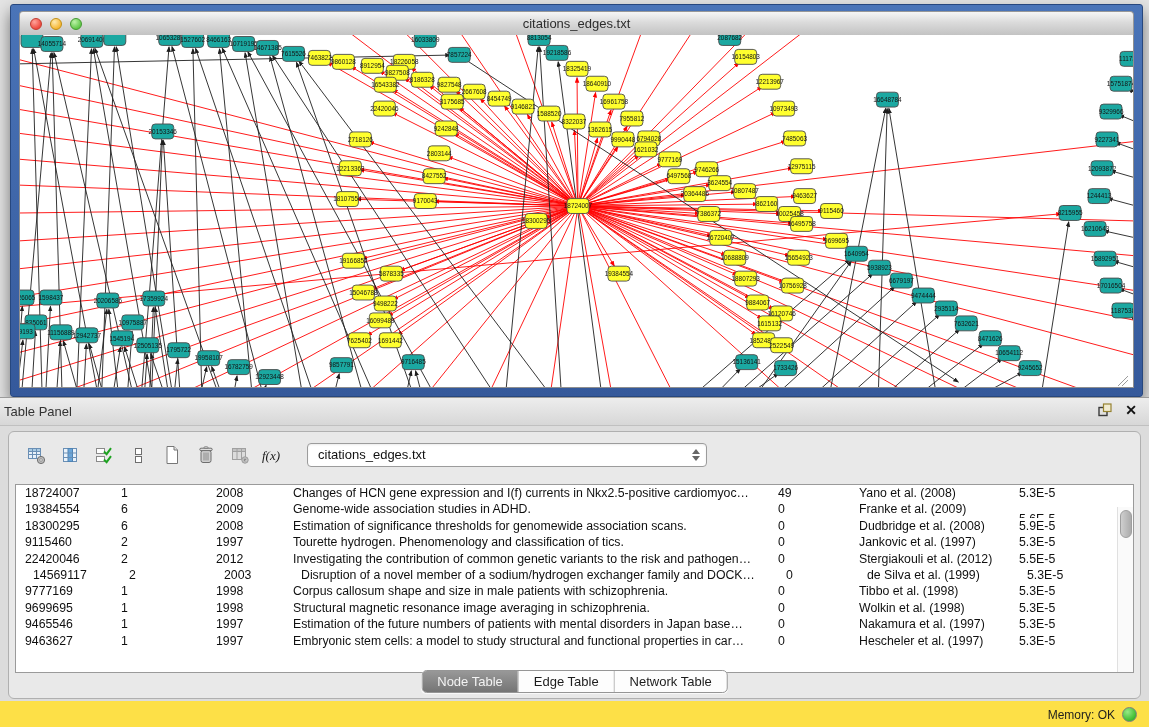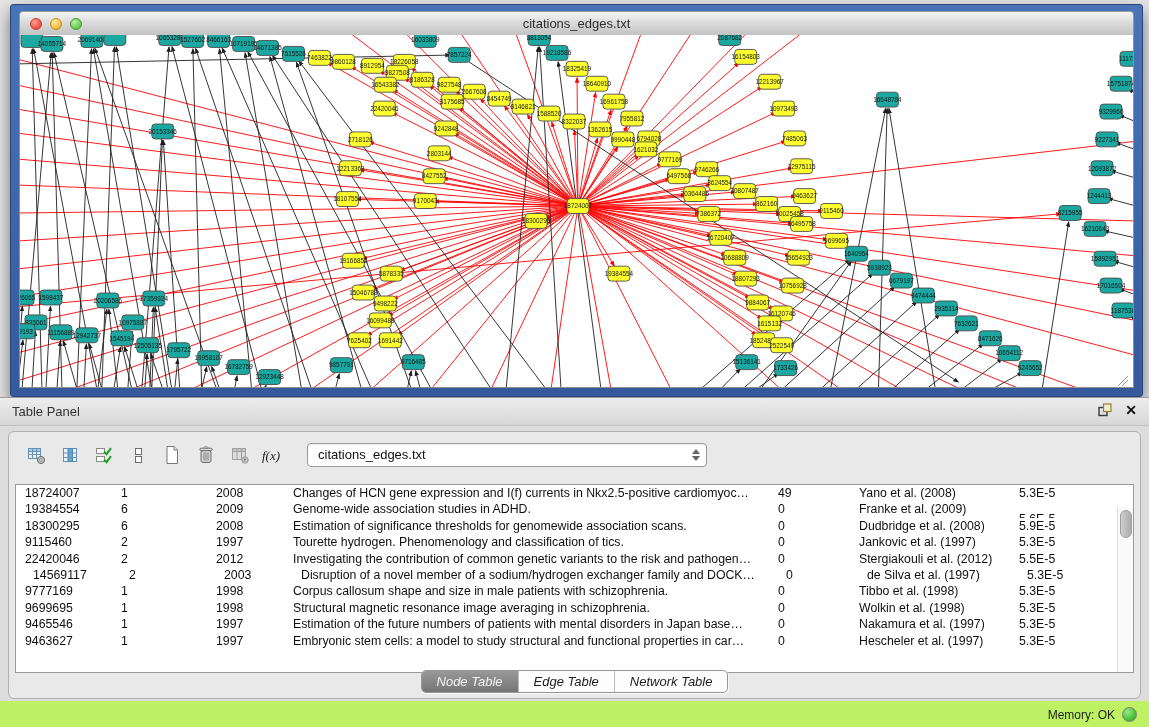--- a/index.html
+++ b/index.html
@@ -19,21 +19,21 @@
   .l-green{background:radial-gradient(circle at 35% 30%,#bdf2a9,#62c84a 70%);border:1px solid #42992f;}
   .win-title{line-height:24px;text-align:center;font-size:13px;color:#2d2d2d;}
   .canvas{position:absolute;left:8px;top:30px;right:8px;bottom:8px;background:#fff;
     border:1px solid #8f8f8f;border-top:none;overflow:hidden;}
   .canvas svg{display:block;width:100%;height:100%;}
   
   .table-panel{position:absolute;left:0;top:397px;width:1149px;height:330px;
     background:#dcdcdc;border-top:1px solid #9b9b9b;}
   .tp-header{height:27px;background:linear-gradient(#ededed,#d7d7d7);
     border-bottom:1px solid #c0c0c0;position:relative;}
-  .tp-title{position:absolute;left:12px;top:6px;font-size:13px;color:#333;}
+  .tp-title{position:absolute;left:4px;top:6px;font-size:13px;color:#333;}
   .tp-actions{position:absolute;right:10px;top:4px;display:flex;gap:10px;align-items:center;}
   .tp-btn{cursor:default;display:flex;align-items:center;justify-content:center;width:16px;height:16px;}
   .tp-close{font-size:14px;font-weight:bold;color:#111;line-height:16px;}
   .tp-inner{position:absolute;left:8px;top:33px;right:8px;height:266px;background:#e9e9e9;
     border:1px solid #b0b0b0;border-radius:6px;}
   .toolbar{position:absolute;left:12px;top:7px;height:32px;display:flex;align-items:center;}
   .tool{width:30px;height:26px;display:flex;align-items:center;justify-content:center;margin-right:4px;}
   .select-box{width:388px;height:22px;background:#fff;border:1px solid #9c9c9c;border-radius:4px;
     position:relative;font-size:13px;line-height:22px;padding-left:10px;color:#111;margin-left:14px;
     box-shadow:inset 0 1px 2px rgba(0,0,0,.08);}
@@ -52,25 +52,25 @@
   .th .sort{color:#3d6e91;font-size:10px;margin-right:3px;}
   .th-fill{flex:1;background:#fbfbfb;}
   .tr{display:flex;height:16.4px;}
   .td{box-sizing:border-box;padding-left:9px;font-size:12.3px;line-height:16.4px;white-space:nowrap;
     overflow:hidden;color:#101010;flex-shrink:0;}
   .vscroll{position:absolute;right:0;top:22px;width:15px;bottom:0;background:#fafafa;border-left:1px solid #e0e0e0;}
   .vthumb{position:absolute;left:2px;top:3px;width:10px;height:26px;border-radius:6px;
     background:linear-gradient(90deg,#cfcfcf,#ababab);border:1px solid #9e9e9e;}
   .tabs{position:absolute;left:50%;transform:translateX(-50%);bottom:5px;display:flex;height:21px;
     border:1px solid #969696;border-radius:5px;overflow:hidden;background:#fdfdfd;
-    box-shadow:0 1px 1px rgba(255,255,255,.8);font-style:italic;}
+    box-shadow:0 1px 1px rgba(255,255,255,.8);}
   .tab{padding:0 15px;font-size:13px;line-height:21px;color:#1c1c1c;border-left:1px solid #bbb;}
   .tab:first-child{border-left:none;}
   .tab.selected{background:linear-gradient(#989898,#757575);color:#f3f3f3;border-left:none;}
-  .status{position:absolute;left:0;bottom:0;width:100%;height:27px;background:#bef264;}
+  .status{position:absolute;left:0;bottom:0;width:100%;height:27px;background:#fde047;}
   .mem{position:absolute;right:12px;top:6px;font-size:12px;color:#1e1e1e;display:flex;align-items:center;gap:7px;}
   .mem-dot{width:13px;height:13px;border-radius:50%;
     background:radial-gradient(circle at 35% 30%,#97ea85,#3cba2d 72%);border:1px solid #7e7e7e;}
 </style>
 </head>
 <body>
 
 <div id="root">
 
   <div class="net-window">
@@ -671,21 +671,21 @@
               <div class="td" style="width: 70px; padding-left: 6px;">0</div>
               <div class="td" style="width: 168px; padding-left: 17px;">Stergiakouli et al. (2012)</div>
               <div class="td" style="width: 92px; padding-left: 9px;">5.5E-5</div>
             </div>
             <div class="tr">
               <div class="td" style="width: 96px; padding-left: 9px; margin-left: 8px;">14569117</div>
               <div class="td" style="width: 95px; padding-left: 9px;">2</div>
               <div class="td" style="width: 77px; padding-left: 9px;">2003</div>
               <div class="td" style="width: 488px; padding-left: 9px;">Disruption of a novel member of a sodium/hydrogen exchanger family and DOCK…</div>
               <div class="td" style="width: 70px; padding-left: 6px;">0</div>
-              <div class="td" style="width: 168px; padding-left: 17px;">de Silva et al. (1997)</div>
+              <div class="td" style="width: 168px; padding-left: 17px;">de Silva et al. (1999)</div>
               <div class="td" style="width: 92px; padding-left: 9px;">5.3E-5</div>
             </div>
             <div class="tr">
               <div class="td" style="width: 96px; padding-left: 9px;">9777169</div>
               <div class="td" style="width: 95px; padding-left: 9px;">1</div>
               <div class="td" style="width: 77px; padding-left: 9px;">1998</div>
               <div class="td" style="width: 488px; padding-left: 9px;">Corpus callosum shape and size in male patients with schizophrenia.</div>
               <div class="td" style="width: 70px; padding-left: 6px;">0</div>
               <div class="td" style="width: 168px; padding-left: 17px;">Tibbo et al. (1998)</div>
               <div class="td" style="width: 92px; padding-left: 9px;">5.3E-5</div>

